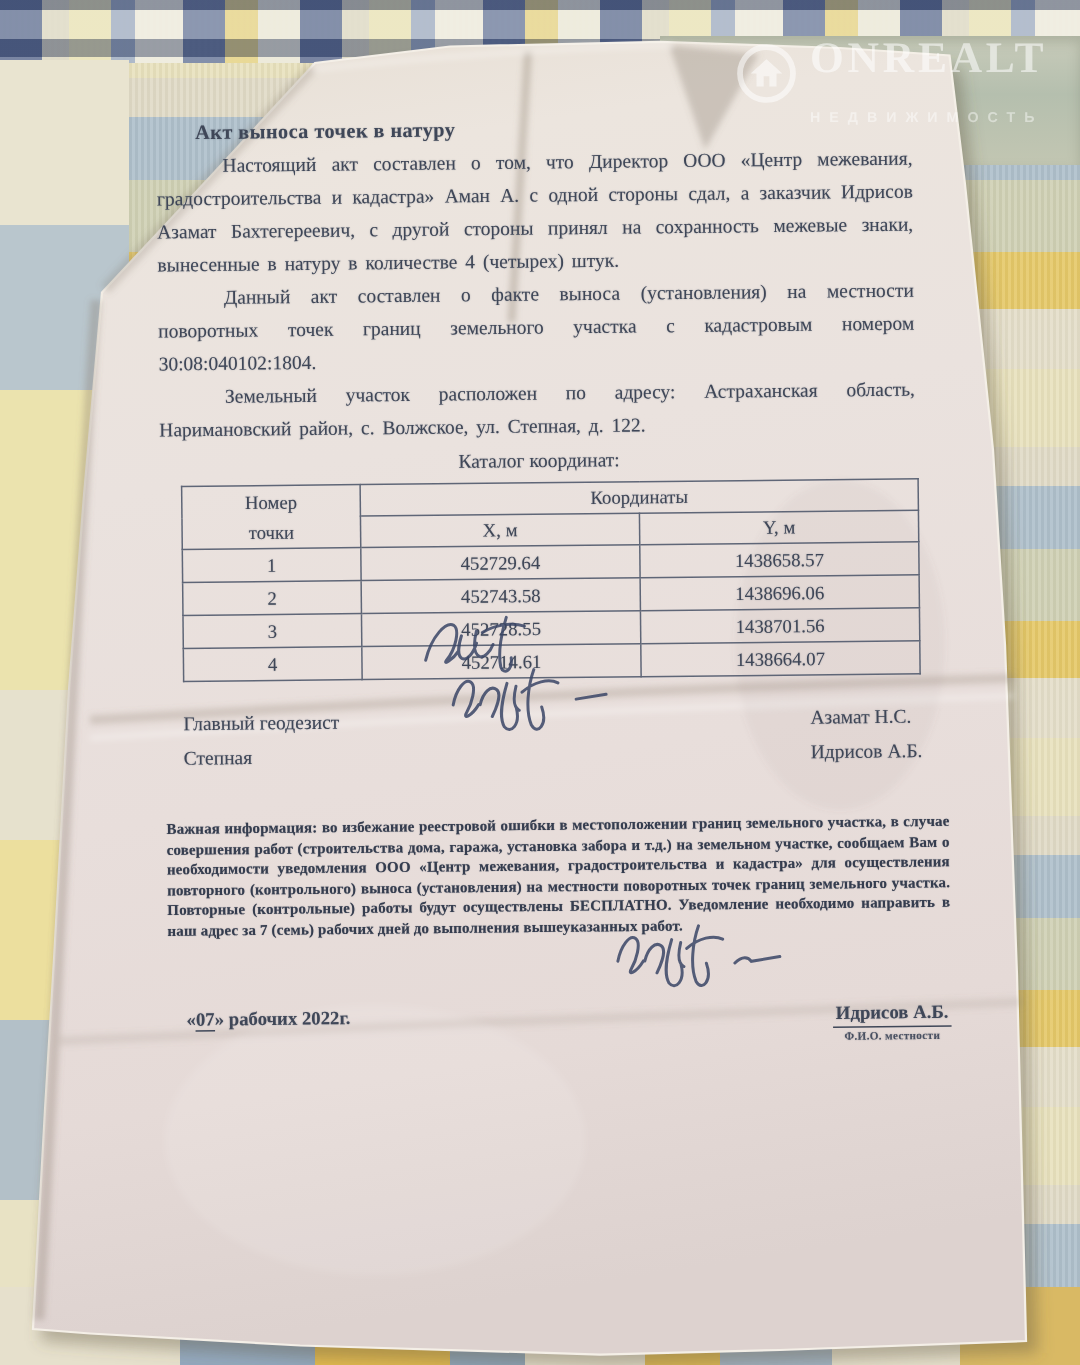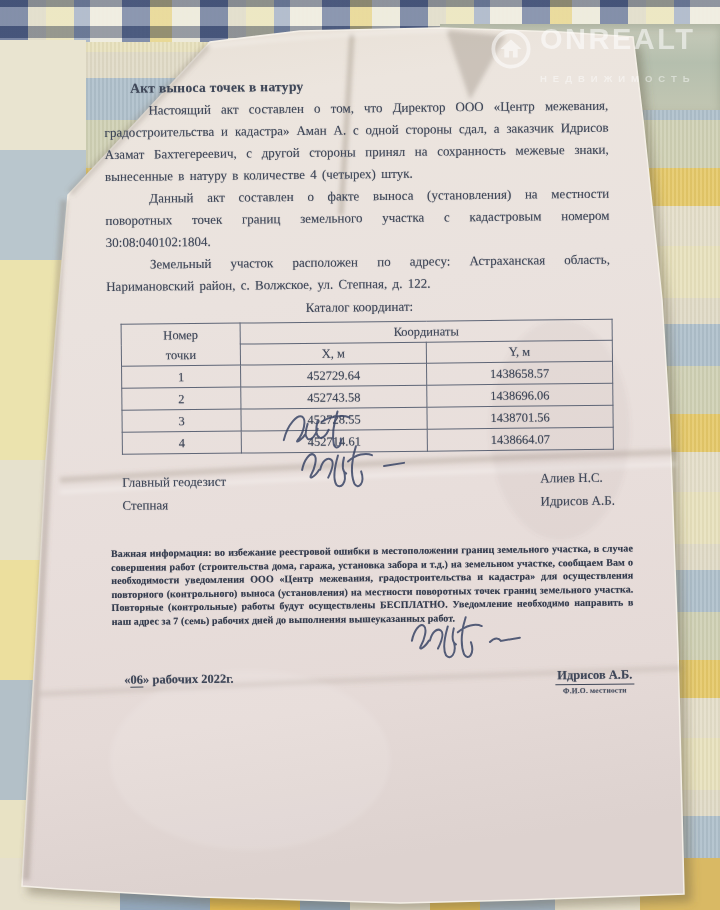--- a/index.html
+++ b/index.html
@@ -137,21 +137,21 @@
   #sig-footer{left:292px;top:536px;width:126px;height:52px;}
 
   
   .watermark{
     position:absolute;left:490px;top:24px;z-index:30;display:flex;align-items:flex-start;
     pointer-events:none;
   }
   .wm-logo{width:42px;height:42px;margin-top:4px;opacity:0.55;}
   .wm-text{margin-left:8px;}
   .wm-brand{
-    font-family:Liberation Sans, sans-serif;
+    font-family:Liberation Serif, serif;
     font-size:29px;font-weight:bold;letter-spacing:2.5px;
     color:rgba(255,255,255,0.55);line-height:31px;
   }
   .wm-tagline{
     font-family:"Liberation Sans","DejaVu Sans",sans-serif;
     font-size:9.5px;letter-spacing:6px;color:rgba(255,255,255,0.45);
     margin-top:18px;font-weight:bold;
   }
 </style>
 </head>
@@ -241,32 +241,32 @@
           <td class="data-cell">4</td>
           <td class="data-cell">452714.61</td>
           <td class="data-cell">1438664.07</td>
         </tr>
       </tbody>
     </table>
 
     <div class="sig-rows">
       <div class="sig-row">
         <span>Главный геодезист</span>
-        <span class="sig-name">Алиев Н.С.</span>
+        <span class="sig-name">Азамат Н.С.</span>
       </div>
       <div class="sig-row">
         <span>Степная</span>
         <span class="sig-name">Идрисов А.Б.</span>
       </div>
     </div>
 
     <p class="important">Важная информация: во избежание реестровой ошибки в местоположении границ земельного участка, в случае совершения работ (строительства дома, гаража, установка забора и т.д.) на земельном участке, сообщаем Вам о необходимости уведомления ООО «Центр межевания, градостроительства и кадастра» для осуществления повторного (контрольного) выноса (установления) на местности поворотных точек границ земельного участка. Повторные (контрольные) работы будут осуществлены БЕСПЛАТНО. Уведомление необходимо направить в наш адрес за 7 (семь) рабочих дней до выполнения вышеуказанных работ.</p>
 
     <div class="footer-row">
-      <span class="date-line"><span>«</span><span class="date-day">06</span><span>» рабочих 2022г.</span></span>
+      <span class="date-line"><span>«</span><span class="date-day">07</span><span>» рабочих 2022г.</span></span>
       <span class="footer-sign-block">
         <span class="footer-sign-name">Идрисов А.Б.</span>
         <div class="footer-sign-caption">Ф.И.О. местности</div>
       </span>
     </div>
 
     <svg id="sig-geodesist" class="hand-sig" viewBox="0 0 86 44">
       <path d="M8,32 C12,16 22,6 27,9 C31,12 28,25 22,32 C19,36 26,32 30,26 M32,16 C30,22 29,29 32,31 C36,33 40,27 42,21 M42,13 C40,21 40,28 44,30 C47,31 51,27 53,22 M62,4 C59,13 56,27 58,37 C60,43 66,39 65,31 M46,14 C54,9 66,7 74,10"></path>
     </svg>
     <svg id="sig-customer" class="hand-sig" viewBox="0 0 118 48">

